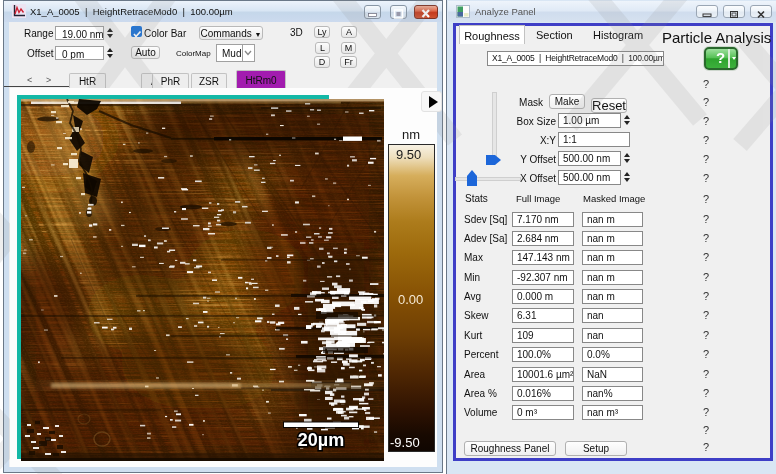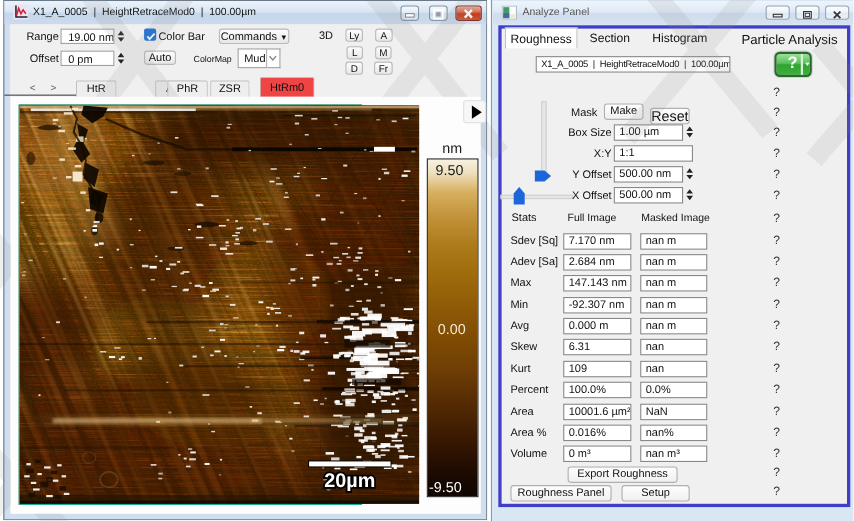--- a/index.html
+++ b/index.html
@@ -103,25 +103,25 @@
     <span class="btn" style="left:311px; top:56px; width:16px; height:12px; line-height:11px; font-size:9px;">D</span>
     <span class="btn" style="left:337px; top:56px; width:17px; height:12px; line-height:11px; font-size:9px;">Fr</span>
 
     <span class="lbl" style="left:24px; top:75px; color:#555; font-size:9px;">&lt;</span>
     <span class="lbl" style="left:43px; top:75px; color:#555; font-size:9px;">&gt;</span>
     <span class="abs" style="left:1px; top:86px; width:70px; border-top:1.5px solid #444;"></span>
     <span class="tabb" style="left:66px; top:73px; width:37px; height:15px;">HtR</span>
     <span class="tabb" style="left:105px; top:73px; width:42px; height:15px;margin-left:33px;">AmR</span>
     <span class="tabb" style="left:149px; top:73px; width:37px; height:15px;">PhR</span>
     <span class="tabb" style="left:188px; top:73px; width:36px; height:15px;">ZSR</span>
-    <span class="tabb" style="left:233px; top:70px; width:50px; height:18px; background:#ef4444; padding-top:4px;">HtRm0</span>
+    <span class="tabb" style="left:233px; top:70px; width:50px; height:18px; background:#a21caf; padding-top:4px;">HtRm0</span>
 
     <div class="abs zt" style="left:7px; top:88px; width:427px; height:379px; background:#fdfdfd;"></div>
 
-    <div class="abs zt" style="left:14px; top:95px; width:312px; height:364px; border:1px solid #14b8a6; background:#7a4a10;">
+    <div class="abs zt" style="left:14px; top:95px; width:312px; height:364px; border:4px solid #14b8a6; background:#7a4a10;">
       <svg width="363" height="362" viewBox="0 0 363 362" style="position:absolute;left:0;top:0;">
           <defs>
 <filter id="hD">
               <feTurbulence type="fractalNoise" baseFrequency="0.012 0.7" numOctaves="3" seed="29"></feTurbulence>
 <feColorMatrix type="matrix" values="0 0 0 0 0.07  0 0 0 0 0.03  0 0 0 0 0.0  0 5 0 0 -2.1"></feColorMatrix>
             </filter>
 <filter id="hL">
               <feTurbulence type="fractalNoise" baseFrequency="0.012 0.7" numOctaves="3" seed="11"></feTurbulence>
 <feColorMatrix type="matrix" values="0 0 0 0 0.95  0 0 0 0 0.58  0 0 0 0 0.15  3 0 0 0 -1.5"></feColorMatrix>
             </filter>
@@ -817,21 +817,21 @@
         </svg></div>
     <div class="cbtn" style="left:304px; top:5px; width:22px; height:13px; background:linear-gradient(#fcfdfe,#eff4f9 45%, #e2eaf2 55%, #eaf0f6 100%); border-color:#9aa6b4;">
       <svg width="20" height="11">
           <path d="M7 2.5 L13 8.5 M13 2.5 L7 8.5" stroke="#333" stroke-width="1.6"></path>
         </svg></div>
 
     <div class="abs" style="left:7px; top:23px; width:320px; height:438px; border:3px solid #3e3ec6; background:#f0f0f0;"></div>
     <span class="abs" style="left:13px; top:25px; width:66px; height:19px; background:#fff; border:1px solid #c2c2c2; border-bottom:none; text-align:center; font-size:11px; padding-top:4px; color:#101010;">Roughness</span>
     <span class="lbl" style="left:90px; top:29px; font-size:11px;">Section</span>
     <span class="lbl" style="left:147px; top:29px; font-size:11px;">Histogram</span>
-    <span class="lbl" style="left:228px; top:29px; font-size:12px;">Particle Analysis</span>
+    <span class="lbl" style="left:216px; top:29px; font-size:15px;">Particle Analysis</span>
     <span class="rfield" style="left:41px; top:51px; width:177px; font-size:8.5px; letter-spacing:-0.2px;">X1_A_0005&nbsp; |&nbsp; HeightRetraceMod0&nbsp; |&nbsp; 100.00µm</span>
     <div class="abs" style="left:258px; top:47px; width:34px; height:23px; border:2px solid #29682c; border-radius:5px; background:linear-gradient(#9de09d 0%, #57c157 45%, #2fa42f 52%, #3cb03c 100%); box-shadow:0 0 0 1px #cdd6cd;">
   <span class="abs" style="left:10px; top:0px; color:#fff; font-weight:bold; font-size:15px;">?</span>
   <span class="abs" style="right:6px; top:0; bottom:0; border-left:2px solid #dcecdc;"></span>
   <span class="abs" style="right:0px; top:8px; border-left:2.5px solid transparent; border-right:2.5px solid transparent; border-top:3.5px solid #fff;"></span>
 </div>
     <span class="q" style="top:78px;">?</span>
     <span class="abs" style="left:46px; top:92px; width:5px; height:68px; background:#e6e6e6; border:1px solid #cfcfcf;"></span>
     <svg class="abs" style="left:40px; top:154px;" width="16" height="12">
         <path d="M0 1 H9 L15 6 L9 11 H0 Z" fill="#1c66d9"></path>
@@ -900,21 +900,20 @@
     <span class="rfield" style="left:136px; top:367px; width:61px; font-size:10px;">NaN</span>
     <span class="q" style="top:368px;">?</span>
     <span class="lbl" style="left:18px; top:388px; font-size:10px;">Area %</span>
     <span class="rfield" style="left:66px; top:386px; width:62px; font-size:10px;">0.016%</span>
     <span class="rfield" style="left:136px; top:386px; width:61px; font-size:10px;">nan%</span>
     <span class="q" style="top:387px;">?</span>
     <span class="lbl" style="left:18px; top:407px; font-size:10px;">Volume</span>
     <span class="rfield" style="left:66px; top:405px; width:62px; font-size:10px;">0 m³</span>
     <span class="rfield" style="left:136px; top:405px; width:61px; font-size:10px;">nan m³</span>
     <span class="q" style="top:406px;">?</span>
-    <span class="rbtn" style="left:70px; top:424px; width:100px; height:15px; line-height:13px; font-size:10px;">Export Roughness</span>
     <span class="q" style="top:424px;">?</span>
     <span class="rbtn" style="left:18px; top:441px; width:92px; height:15px; line-height:13px; font-size:10px;">Roughness Panel</span>
     <span class="rbtn" style="left:119px; top:441px; width:62px; height:15px; line-height:13px; font-size:10px;">Setup</span>
     <span class="q" style="top:441px;">?</span>
   </div>
 
   <svg class="wmark" viewBox="0 0 776 474">
     <g stroke="#8f8f8f" stroke-width="18" opacity="0.14" fill="none" stroke-linecap="butt">
       <path d="M70 -20 L180 125 M180 -20 L70 125"></path>
       <path d="M320 -30 L455 140 M460 -40 L310 150"></path>

